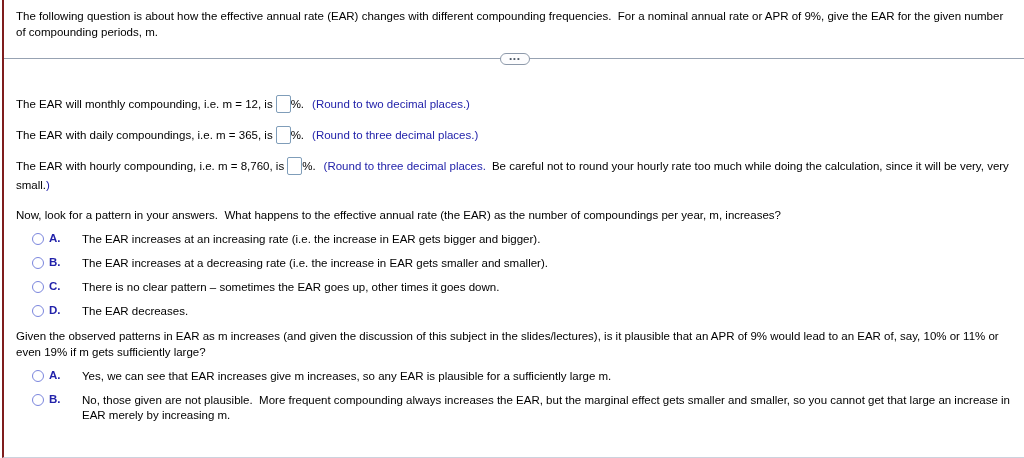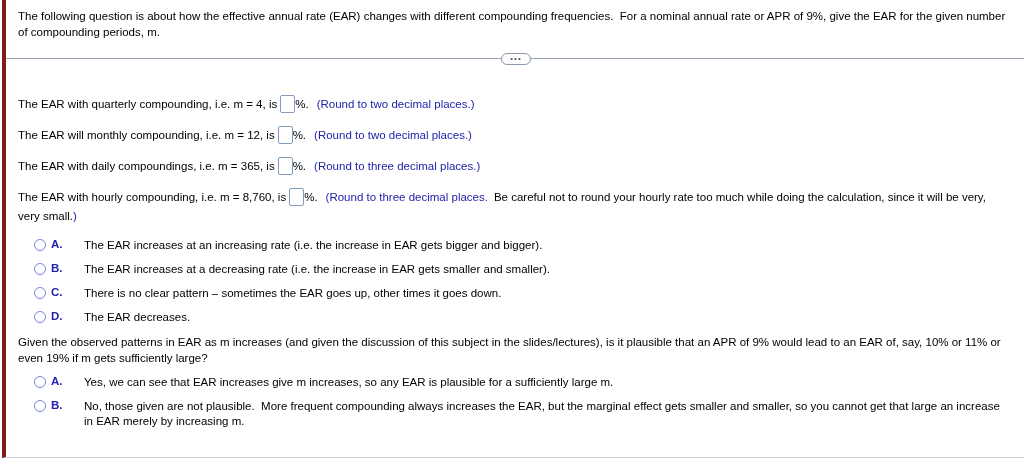--- a/index.html
+++ b/index.html
@@ -9,21 +9,21 @@
     font-size: 11.5px;
     color: #000000;
     width: 1024px;
     height: 458px;
     overflow: hidden;
   }
   .panel {
     width: 1022px;
     height: 458px;
     margin-left: 2px;
-    border-left: 4px solid #7f1d1d;
+    border-left: 2px solid #7f1d1d;
     border-bottom: 1px solid #ccd2dd;
     padding: 8px 10px 0 12px;
     position: relative;
   }
   .para { line-height: 16px; padding-right: 4px; }
   .bindtext { white-space: pre-wrap; }
 
   
   .divider {
     position: relative;
@@ -114,38 +114,36 @@
 
   <div class="divider">
     <div class="line"></div>
     <div class="pill">
       <span class="dots">•••</span>
     </div>
   </div>
 
   <div class="fillins">
 
-    <p class="fillrow">
-      <span class="bindtext">The EAR with quarterly compounding, i.e. m = 4, is</span><span class="answer-box"></span><span class="bindtext">%.</span><span class="blue hint-gap bindtext">(Round to two decimal places.)</span>
-    </p>
 
     <p class="fillrow">
       <span class="bindtext">The EAR will monthly compounding, i.e. m = 12, is</span><span class="answer-box"></span><span class="bindtext">%.</span><span class="blue hint-gap bindtext">(Round to two decimal places.)</span>
     </p>
 
     <p class="fillrow">
       <span class="bindtext">The EAR with daily compoundings, i.e. m = 365, is</span><span class="answer-box"></span><span class="bindtext">%.</span><span class="blue hint-gap bindtext">(Round to three decimal places.)</span>
     </p>
 
     <p class="fillrow">
       <span class="bindtext">The EAR with hourly compounding, i.e. m = 8,760, is</span><span class="answer-box"></span><span class="bindtext">%.</span><span class="blue hint-gap bindtext">(Round to three decimal places.</span><span class="note-gap bindtext">Be careful not to round your hourly rate too much while doing the calculation, since it will be very, very small.</span><span class="blue bindtext">)</span>
     </p>
 
   </div>
 
+  <p class="question"><span class="bindtext">Now, look for a pattern in your answers.  What happens to the effective annual rate (the EAR) as the number of compoundings per year, m, increases?</span></p>
 
   <div class="opts">
     <div class="opt">
       <span class="radio"></span>
       <span class="letter">A.</span>
       <span class="opt-text bindtext">The EAR increases at an increasing rate (i.e. the increase in EAR gets bigger and bigger).</span>
     </div>
     <div class="opt">
       <span class="radio"></span>
       <span class="letter">B.</span>

